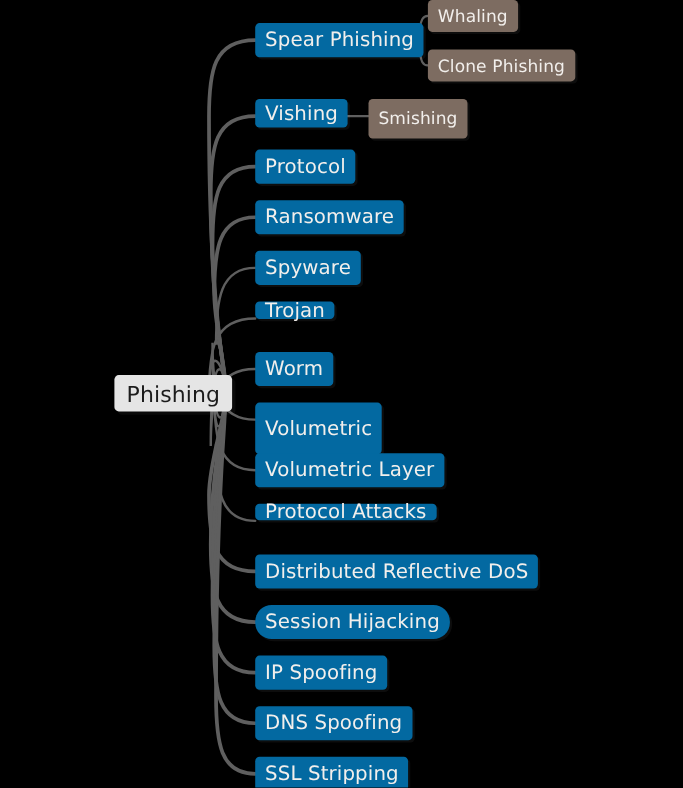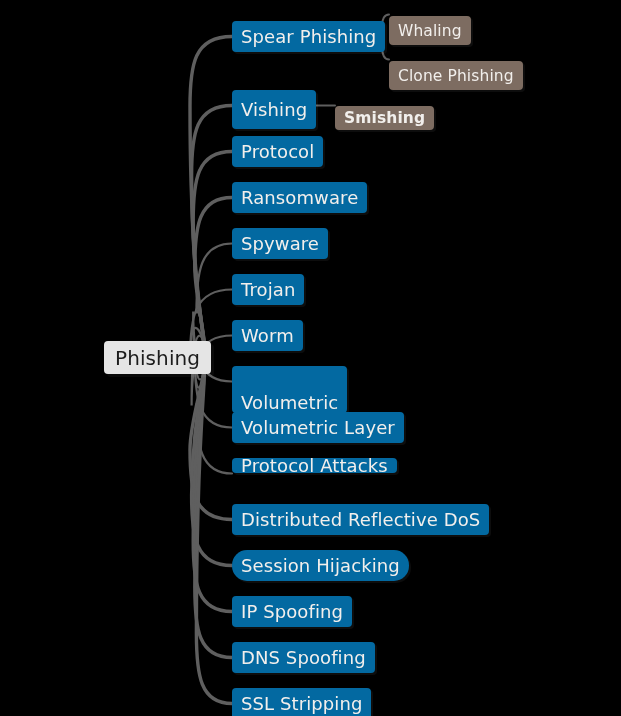--- a/index.html
+++ b/index.html
@@ -50,21 +50,20 @@
     font-size: 18px;
     padding: 0 9px;
     box-shadow: 2px 2px 0 rgba(255,255,255,0.05);
   }
   .node-l2 {
     background: #7d6c61;
     color: #f2efec;
     font-size: 15.5px;
     padding: 0 9px;
     box-shadow: 2px 2px 0 rgba(255,255,255,0.05);
-    margin-top: 16px;
   }
 </style>
 </head>
 <body>
 
 <div id="canvas">
 
   <svg id="edges" viewBox="0 0 621 716" xmlns="http://www.w3.org/2000/svg">
       <path d="M 204 357.5 C 208 343.5, 190 297.5, 190 106.5 C 190 64.5, 194 36.5, 232 36.5" fill="none" stroke="#5f5f5f" stroke-width="3.4" stroke-linecap="round"></path>
       <path d="M 204 357.5 C 208 343.5, 191.6 297.5, 191.6 175.5 C 191.6 133.5, 195.6 105.5, 232 105.5" fill="none" stroke="#5f5f5f" stroke-width="3.4" stroke-linecap="round"></path>
@@ -86,39 +85,39 @@
       <path d="M 294 105.5 L 335 105.5" fill="none" stroke="#5f5f5f" stroke-width="2" stroke-linecap="round"></path>
     </svg>
 
   <div id="nodes">
       <div class="node node-root" style="left: 104px; top: 341px; height: 33px;">
         <span>Phishing</span>
       </div>
       <div class="node node-l1" style="left: 232px; top: 21px; height: 31px;">
         <span>Spear Phishing</span>
       </div>
-      <div class="node node-l1" style="left: 232px; top: 90px; height: 39px;">
+      <div class="node node-l1" style="left: 232px; top: 90px; height: 26px;">
         <span>Vishing</span>
       </div>
       <div class="node node-l1" style="left: 232px; top: 136px; height: 31px;">
         <span>Protocol</span>
       </div>
       <div class="node node-l1" style="left: 232px; top: 182px; height: 31px;">
         <span>Ransomware</span>
       </div>
       <div class="node node-l1" style="left: 232px; top: 228px; height: 31px;">
         <span>Spyware</span>
       </div>
-      <div class="node node-l1" style="left: 232px; top: 274px; height: 31px; justify-content: flex-end;">
+      <div class="node node-l1" style="left: 232px; top: 274px; height: 16px; justify-content: flex-end;">
         <span>Trojan</span>
       </div>
       <div class="node node-l1" style="left: 232px; top: 320px; height: 31px;">
         <span>Worm</span>
       </div>
-      <div class="node node-l1" style="left: 232px; top: 366px; height: 47px; align-items: flex-end;">
+      <div class="node node-l1" style="left: 232px; top: 366px; height: 47px;">
         <span>Volumetric</span>
       </div>
       <div class="node node-l1" style="left: 232px; top: 412px; height: 31px;">
         <span>Volumetric Layer</span>
       </div>
       <div class="node node-l1" style="left: 232px; top: 458px; height: 15px;">
         <span>Protocol Attacks</span>
       </div>
       <div class="node node-l1" style="left: 232px; top: 504px; height: 31px;">
         <span>Distributed Reflective DoS</span>
@@ -134,18 +133,18 @@
       </div>
       <div class="node node-l1" style="left: 232px; top: 688px; height: 31px;">
         <span>SSL Stripping</span>
       </div>
       <div class="node node-l2" style="left: 389px; top: 0px; height: 29px;">
         <span>Whaling</span>
       </div>
       <div class="node node-l2" style="left: 389px; top: 45px; height: 29px;">
         <span>Clone Phishing</span>
       </div>
-      <div class="node node-l2" style="left: 335px; top: 90px; height: 24px; font-weight: bold;">
+      <div class="node node-l2" style="left: 335px; top: 90px; height: 36px;">
         <span>Smishing</span>
       </div>
     </div>
 
 </div>
 
 </body></html>

